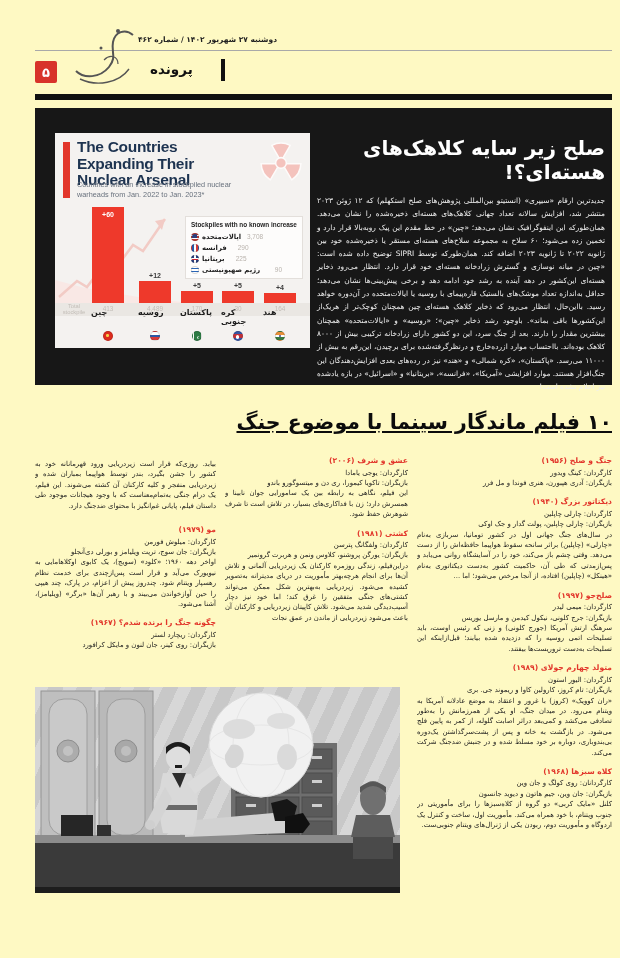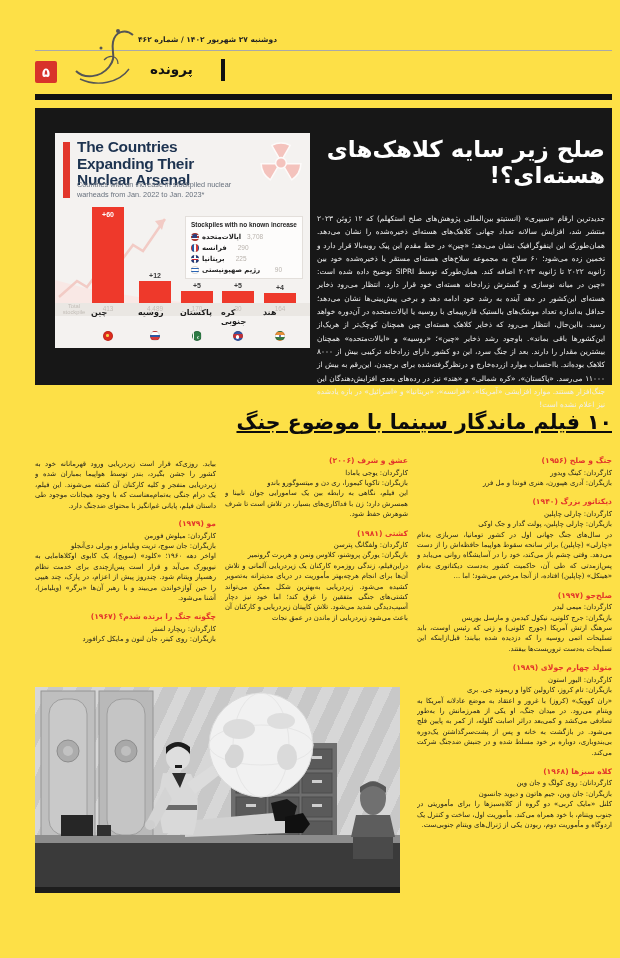--- a/index.html
+++ b/index.html
@@ -1,32 +1,32 @@
 <!DOCTYPE html>
 <html lang="fa"><head>
 <meta charset="utf-8">
 <style>
   * { margin:0; padding:0; box-sizing:border-box; }
   body { background:#e9e9e9; font-family:"DejaVu Sans", sans-serif; }
-  .page { position:relative; width:620px; height:958px; background:#fde047; margin:0 auto; overflow:hidden; }
+  .page { position:relative; width:620px; height:958px; background:#fef9c3; margin:0 auto; overflow:hidden; }
 
   
   .date { position:absolute; left:138px; top:35px; font-size:7.5px; font-weight:bold; color:#222; direction:rtl; }
   .thinline { position:absolute; left:35px; top:50px; width:577px; height:1px; background:#a9a9a9; }
   .logo { position:absolute; left:70px; top:26px; }
   .pagenum { position:absolute; left:35px; top:61px; width:22px; height:22px; background:#d8332a; color:#fff;
              font-size:13px; font-weight:bold; display:flex; align-items:center; justify-content:center; border-radius:2px; }
   .section-label { position:absolute; left:150px; top:61px; font-size:13.5px; font-weight:bold; color:#111; direction:rtl; }
   .sdivider { position:absolute; left:221px; top:59px; width:3.5px; height:22px; background:#111; }
   .thickline { position:absolute; left:35px; top:94px; width:577px; height:6px; background:#111; }
 
   
   .blackbox { position:absolute; left:35px; top:108px; width:577px; height:277px; background:#171717; }
   .art { position:absolute; right:7px; top:28px; width:288px; direction:rtl; text-align:right; }
-  .art h1 { color:#fff; font-size:23px; font-weight:bold; letter-spacing:-0.2px; margin-bottom:24px; }
+  .art h1 { color:#fff; font-size:20px; font-weight:bold; letter-spacing:-0.2px; margin-bottom:10px; }
   .art .body { font-size:7.4px; line-height:13.3px; color:#efefef; text-align:justify; }
 
   
   .card { position:absolute; left:20px; top:25px; width:255px; height:215px; background:#f4f2f0; overflow:hidden; }
   .accent { position:absolute; left:8px; top:9px; width:7px; height:56px; background:#e2362b; }
   .ctitle { position:absolute; left:22px; top:6px; width:172px; font-size:15.5px; line-height:16.5px; font-weight:bold;
             color:#1d3350; font-family:"Liberation Sans", sans-serif; letter-spacing:-0.3px; }
   .csub { position:absolute; left:22px; top:47px; width:162px; font-size:7.3px; line-height:9.6px; color:#68717d;
           font-family:"Liberation Sans", sans-serif; }
   .rad { position:absolute; right:6px; top:7px; }
@@ -76,21 +76,21 @@
   .films-heading { position:absolute; right:8px; top:410px; font-size:20.5px; font-weight:bold; color:#0c0c0c;
                    direction:rtl; letter-spacing:-0.3px;text-decoration:underline; }
   .col { position:absolute; top:456px; direction:rtl; text-align:justify; overflow:hidden; }
   .col-right { left:417px; width:195px; height:448px; }
   .col-mid { left:225px; width:183px; height:230px; }
   .col-left { left:35px; width:181px; height:230px; }
   .film { margin-bottom:9px; }
   .film h3 { color:#e2362b; font-size:7.6px; font-weight:bold; margin:0 0 2.5px; text-align:right; }
   .film .credit { font-size:6.9px; line-height:10.4px; color:#1a1a1a; text-align:right; }
   .film .syn, .cont { font-size:6.9px; line-height:10.4px; color:#1a1a1a; text-align:justify; }
-  .cont { margin-bottom:8px; }
+  .cont { margin-bottom:14px; }
   .col-left { padding-top:3px; }
 
   
   .photo { position:absolute; left:35px; top:687px; width:365px; height:206px; background:#c8c8c8;
            background-image:repeating-linear-gradient(115deg, rgba(255,255,255,.28) 0 12px, rgba(255,255,255,0) 12px 26px);
            overflow:hidden; }
   .photo svg { display:block; }
 </style>
 </head>
 <body>

